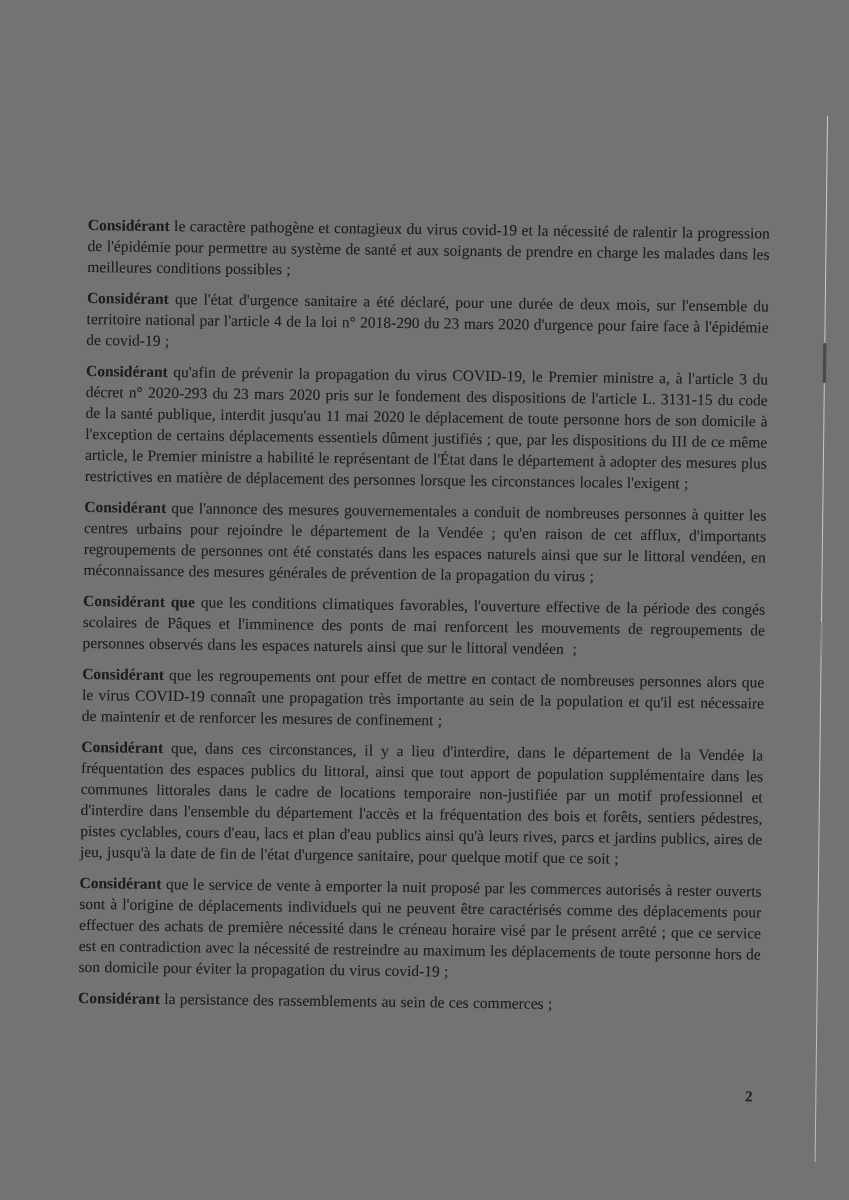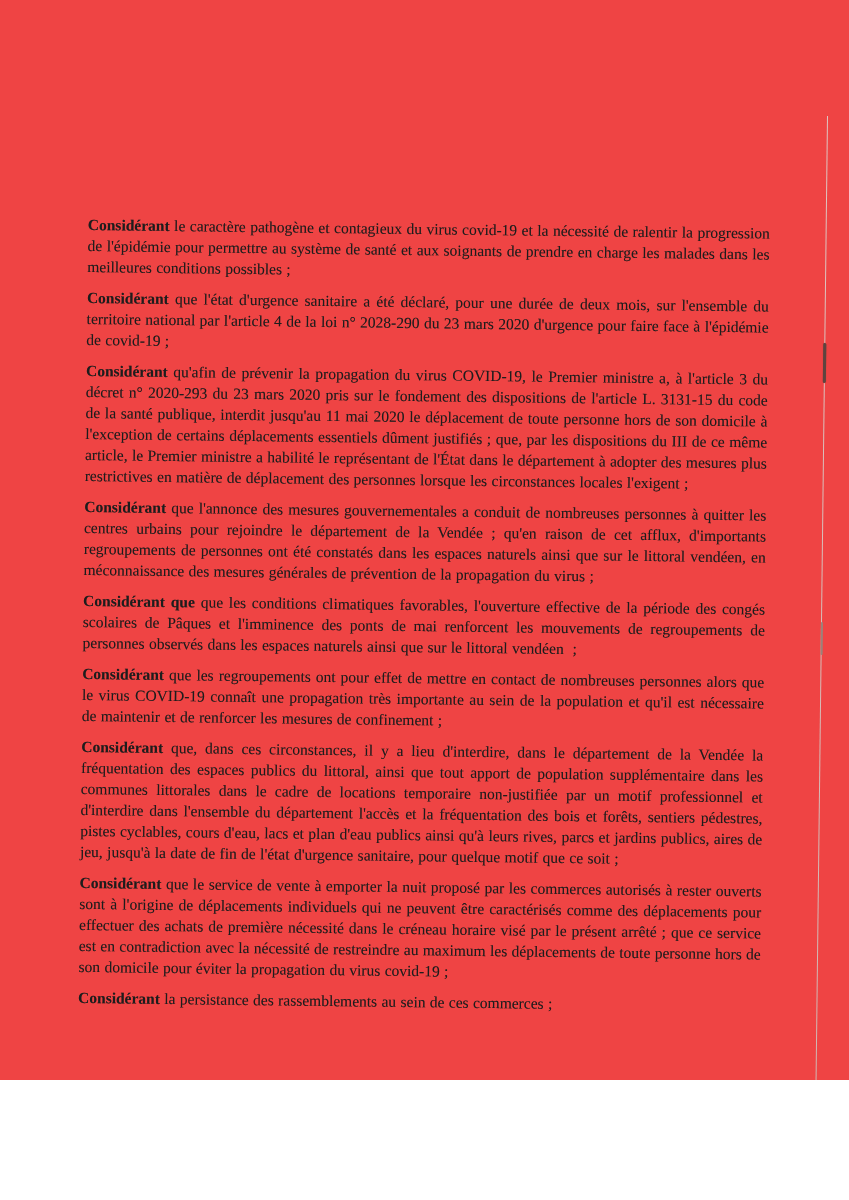--- a/index.html
+++ b/index.html
@@ -3,22 +3,22 @@
 <meta charset="utf-8">
 <style>
   html, body {
     margin: 0;
     padding: 0;
     background: #ffffff;
   }
   .page {
     position: relative;
     width: 849px;
-    height: 1080px;
-    background: #ef4444;
+    height: 1200px;
+    background: #737373;
     overflow: hidden;
     font-family: "Liberation Serif", "DejaVu Serif", serif;
   }
   
   .text-block {
     position: absolute;
     left: 88px;
     top: 214px;
     width: 682px;
     transform: rotate(0.72deg);
@@ -80,21 +80,21 @@
 </style>
 </head>
 <body>
 
 <div class="page">
 
   <div class="text-block">
 
     <p class="para"><span class="lead">Considérant</span><span> le caractère pathogène et contagieux du virus covid-19 et la nécessité de ralentir la progression de l'épidémie pour permettre au système de santé et aux soignants de prendre en charge les malades dans les meilleures conditions possibles ;</span></p>
 
-    <p class="para"><span class="lead">Considérant</span><span> que l'état d'urgence sanitaire a été déclaré, pour une durée de deux mois, sur l'ensemble du territoire national par l'article 4 de la loi n° 2028-290 du 23 mars 2020 d'urgence pour faire face à l'épidémie de covid-19 ;</span></p>
+    <p class="para"><span class="lead">Considérant</span><span> que l'état d'urgence sanitaire a été déclaré, pour une durée de deux mois, sur l'ensemble du territoire national par l'article 4 de la loi n° 2018-290 du 23 mars 2020 d'urgence pour faire face à l'épidémie de covid-19 ;</span></p>
 
     <p class="para"><span class="lead">Considérant</span><span> qu'afin de prévenir la propagation du virus COVID-19, le Premier ministre a, à l'article 3 du décret n° 2020-293 du 23 mars 2020 pris sur le fondement des dispositions de l'article L. 3131-15 du code de la santé publique, interdit jusqu'au 11 mai 2020 le déplacement de toute personne hors de son domicile à l'exception de certains déplacements essentiels dûment justifiés ; que, par les dispositions du III de ce même article, le Premier ministre a habilité le représentant de l'État dans le département à adopter des mesures plus restrictives en matière de déplacement des personnes lorsque les circonstances locales l'exigent ;</span></p>
 
     <p class="para"><span class="lead">Considérant</span><span> que l'annonce des mesures gouvernementales a conduit de nombreuses personnes à quitter les centres urbains pour rejoindre le département de la Vendée ; qu'en raison de cet afflux, d'importants regroupements de personnes ont été constatés dans les espaces naturels ainsi que sur le littoral vendéen, en méconnaissance des mesures générales de prévention de la propagation du virus ;</span></p>
 
     <p class="para"><span class="lead">Considérant que</span><span> que les conditions climatiques favorables, l'ouverture effective de la période des congés scolaires de Pâques et l'imminence des ponts de mai renforcent les mouvements de regroupements de personnes observés dans les espaces naturels ainsi que sur le littoral vendéen&nbsp; ;</span></p>
 
     <p class="para"><span class="lead">Considérant</span><span> que les regroupements ont pour effet de mettre en contact de nombreuses personnes alors que le virus COVID-19 connaît une propagation très importante au sein de la population et qu'il est nécessaire de maintenir et de renforcer les mesures de confinement ;</span></p>
 
     <p class="para"><span class="lead">Considérant</span><span> que, dans ces circonstances, il y a lieu d'interdire, dans le département de la Vendée la fréquentation des espaces publics du littoral, ainsi que tout apport de population supplémentaire dans les communes littorales dans le cadre de locations temporaire non-justifiée par un motif professionnel et d'interdire dans l'ensemble du département l'accès et la fréquentation des bois et forêts, sentiers pédestres, pistes cyclables, cours d'eau, lacs et plan d'eau publics ainsi qu'à leurs rives, parcs et jardins publics, aires de jeu, jusqu'à la date de fin de l'état d'urgence sanitaire, pour quelque motif que ce soit ;</span></p>

